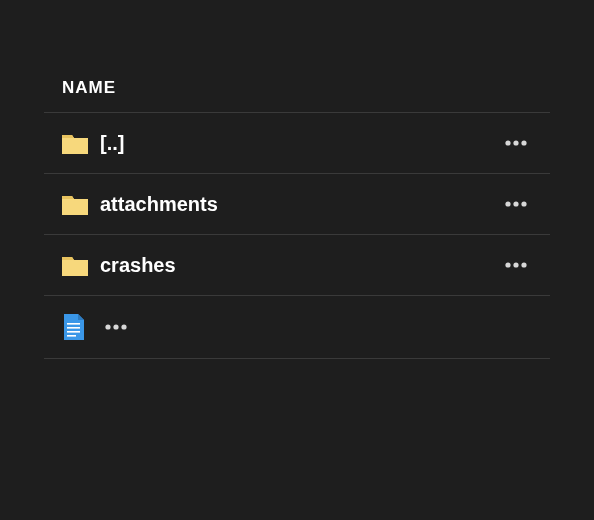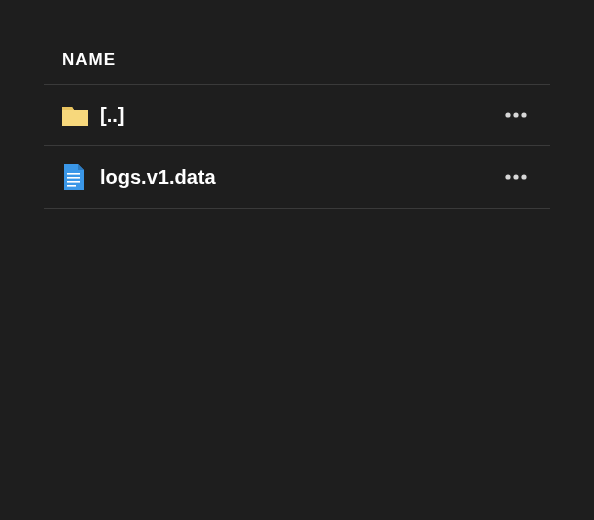--- a/index.html
+++ b/index.html
@@ -6,20 +6,21 @@
   body {
     background: #1e1e1e;
     width: 594px;
     height: 520px;
     font-family: -apple-system, BlinkMacSystemFont, "Segoe UI", Helvetica, Arial, sans-serif;
     color: #ffffff;
     overflow: hidden;
   }
   .container {
     padding: 38px 44px 0 44px;
+    margin-top: 28px;
   }
   .header-row {
     display: flex;
     align-items: center;
     padding: 12px 18px 14px 18px;
     border-bottom: 1px solid #3a3a3a;
   }
   .header-name {
     font-size: 17px;
     font-weight: 700;
@@ -77,35 +78,66 @@
     <div class="label">[..]</div>
     <div class="more">
       <svg width="24" height="6" viewBox="0 0 24 6">
         <circle cx="4" cy="3" r="2.6" fill="#d7d7d7"></circle>
         <circle cx="12" cy="3" r="2.6" fill="#d7d7d7"></circle>
         <circle cx="20" cy="3" r="2.6" fill="#d7d7d7"></circle>
       </svg>
     </div>
   </div>
 
+  <div class="row">
+    <div class="icon-wrap">
+      <svg width="26" height="22" viewBox="0 0 26 22">
+        <path d="M0 3 L10 3 L12 6 L26 6 L26 22 L0 22 Z" fill="#f7d87c"></path>
+        <path d="M0 3 L10 3 L12 6 L0 6 Z" fill="#e8c35f"></path>
+      </svg>
+    </div>
+    <div class="label">attachments</div>
+    <div class="more">
+      <svg width="24" height="6" viewBox="0 0 24 6">
+        <circle cx="4" cy="3" r="2.6" fill="#d7d7d7"></circle>
+        <circle cx="12" cy="3" r="2.6" fill="#d7d7d7"></circle>
+        <circle cx="20" cy="3" r="2.6" fill="#d7d7d7"></circle>
+      </svg>
+    </div>
+  </div>
 
+  <div class="row">
+    <div class="icon-wrap">
+      <svg width="26" height="22" viewBox="0 0 26 22">
+        <path d="M0 3 L10 3 L12 6 L26 6 L26 22 L0 22 Z" fill="#f7d87c"></path>
+        <path d="M0 3 L10 3 L12 6 L0 6 Z" fill="#e8c35f"></path>
+      </svg>
+    </div>
+    <div class="label">crashes</div>
+    <div class="more">
+      <svg width="24" height="6" viewBox="0 0 24 6">
+        <circle cx="4" cy="3" r="2.6" fill="#d7d7d7"></circle>
+        <circle cx="12" cy="3" r="2.6" fill="#d7d7d7"></circle>
+        <circle cx="20" cy="3" r="2.6" fill="#d7d7d7"></circle>
+      </svg>
+    </div>
+  </div>
 
 
   <div class="row">
     <div class="icon-wrap">
       <svg width="22" height="26" viewBox="0 0 22 26">
         <path d="M2 0 L16 0 L22 6 L22 26 L2 26 Z" fill="#3a97e8"></path>
         <path d="M16 0 L16 6 L22 6 Z" fill="#2d7bc0"></path>
         <rect x="5" y="9" width="13" height="1.6" fill="#ffffff"></rect>
         <rect x="5" y="13" width="13" height="1.6" fill="#ffffff"></rect>
         <rect x="5" y="17" width="13" height="1.6" fill="#ffffff"></rect>
         <rect x="5" y="21" width="9" height="1.6" fill="#ffffff"></rect>
       </svg>
     </div>
-    <div class="label">logs.v1.data</div>
     <div class="more">
       <svg width="24" height="6" viewBox="0 0 24 6">
         <circle cx="4" cy="3" r="2.6" fill="#d7d7d7"></circle>
         <circle cx="12" cy="3" r="2.6" fill="#d7d7d7"></circle>
         <circle cx="20" cy="3" r="2.6" fill="#d7d7d7"></circle>
       </svg>
     </div>
   </div>
 
 </div>

